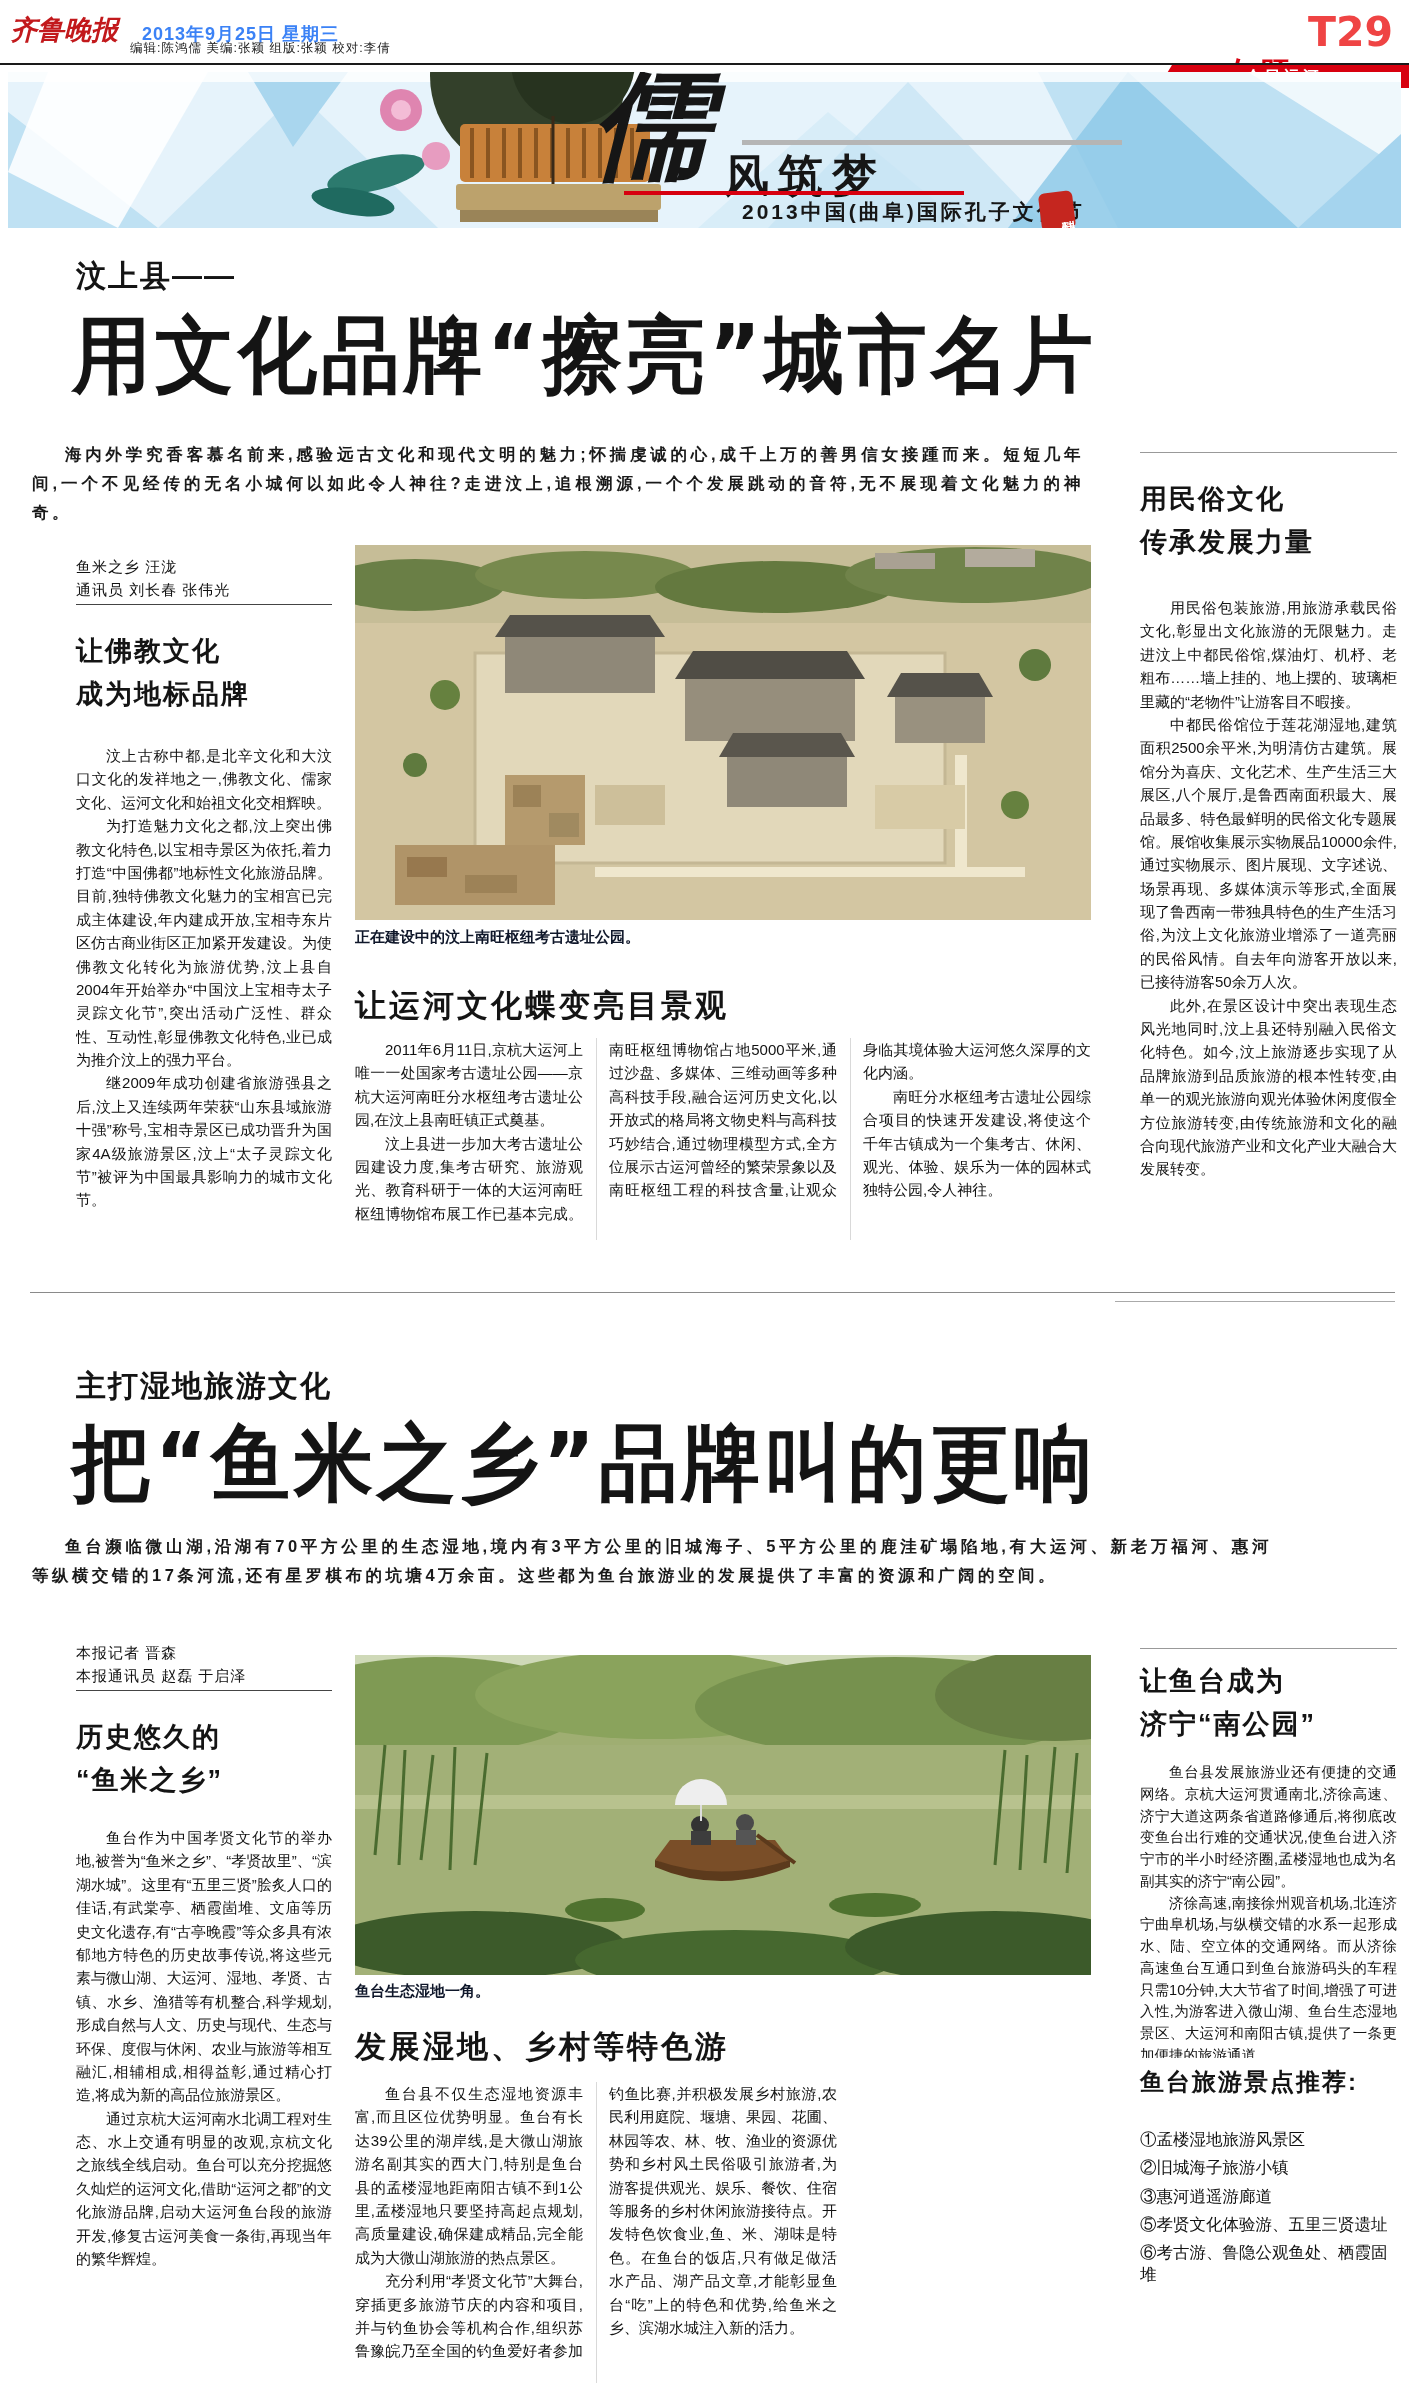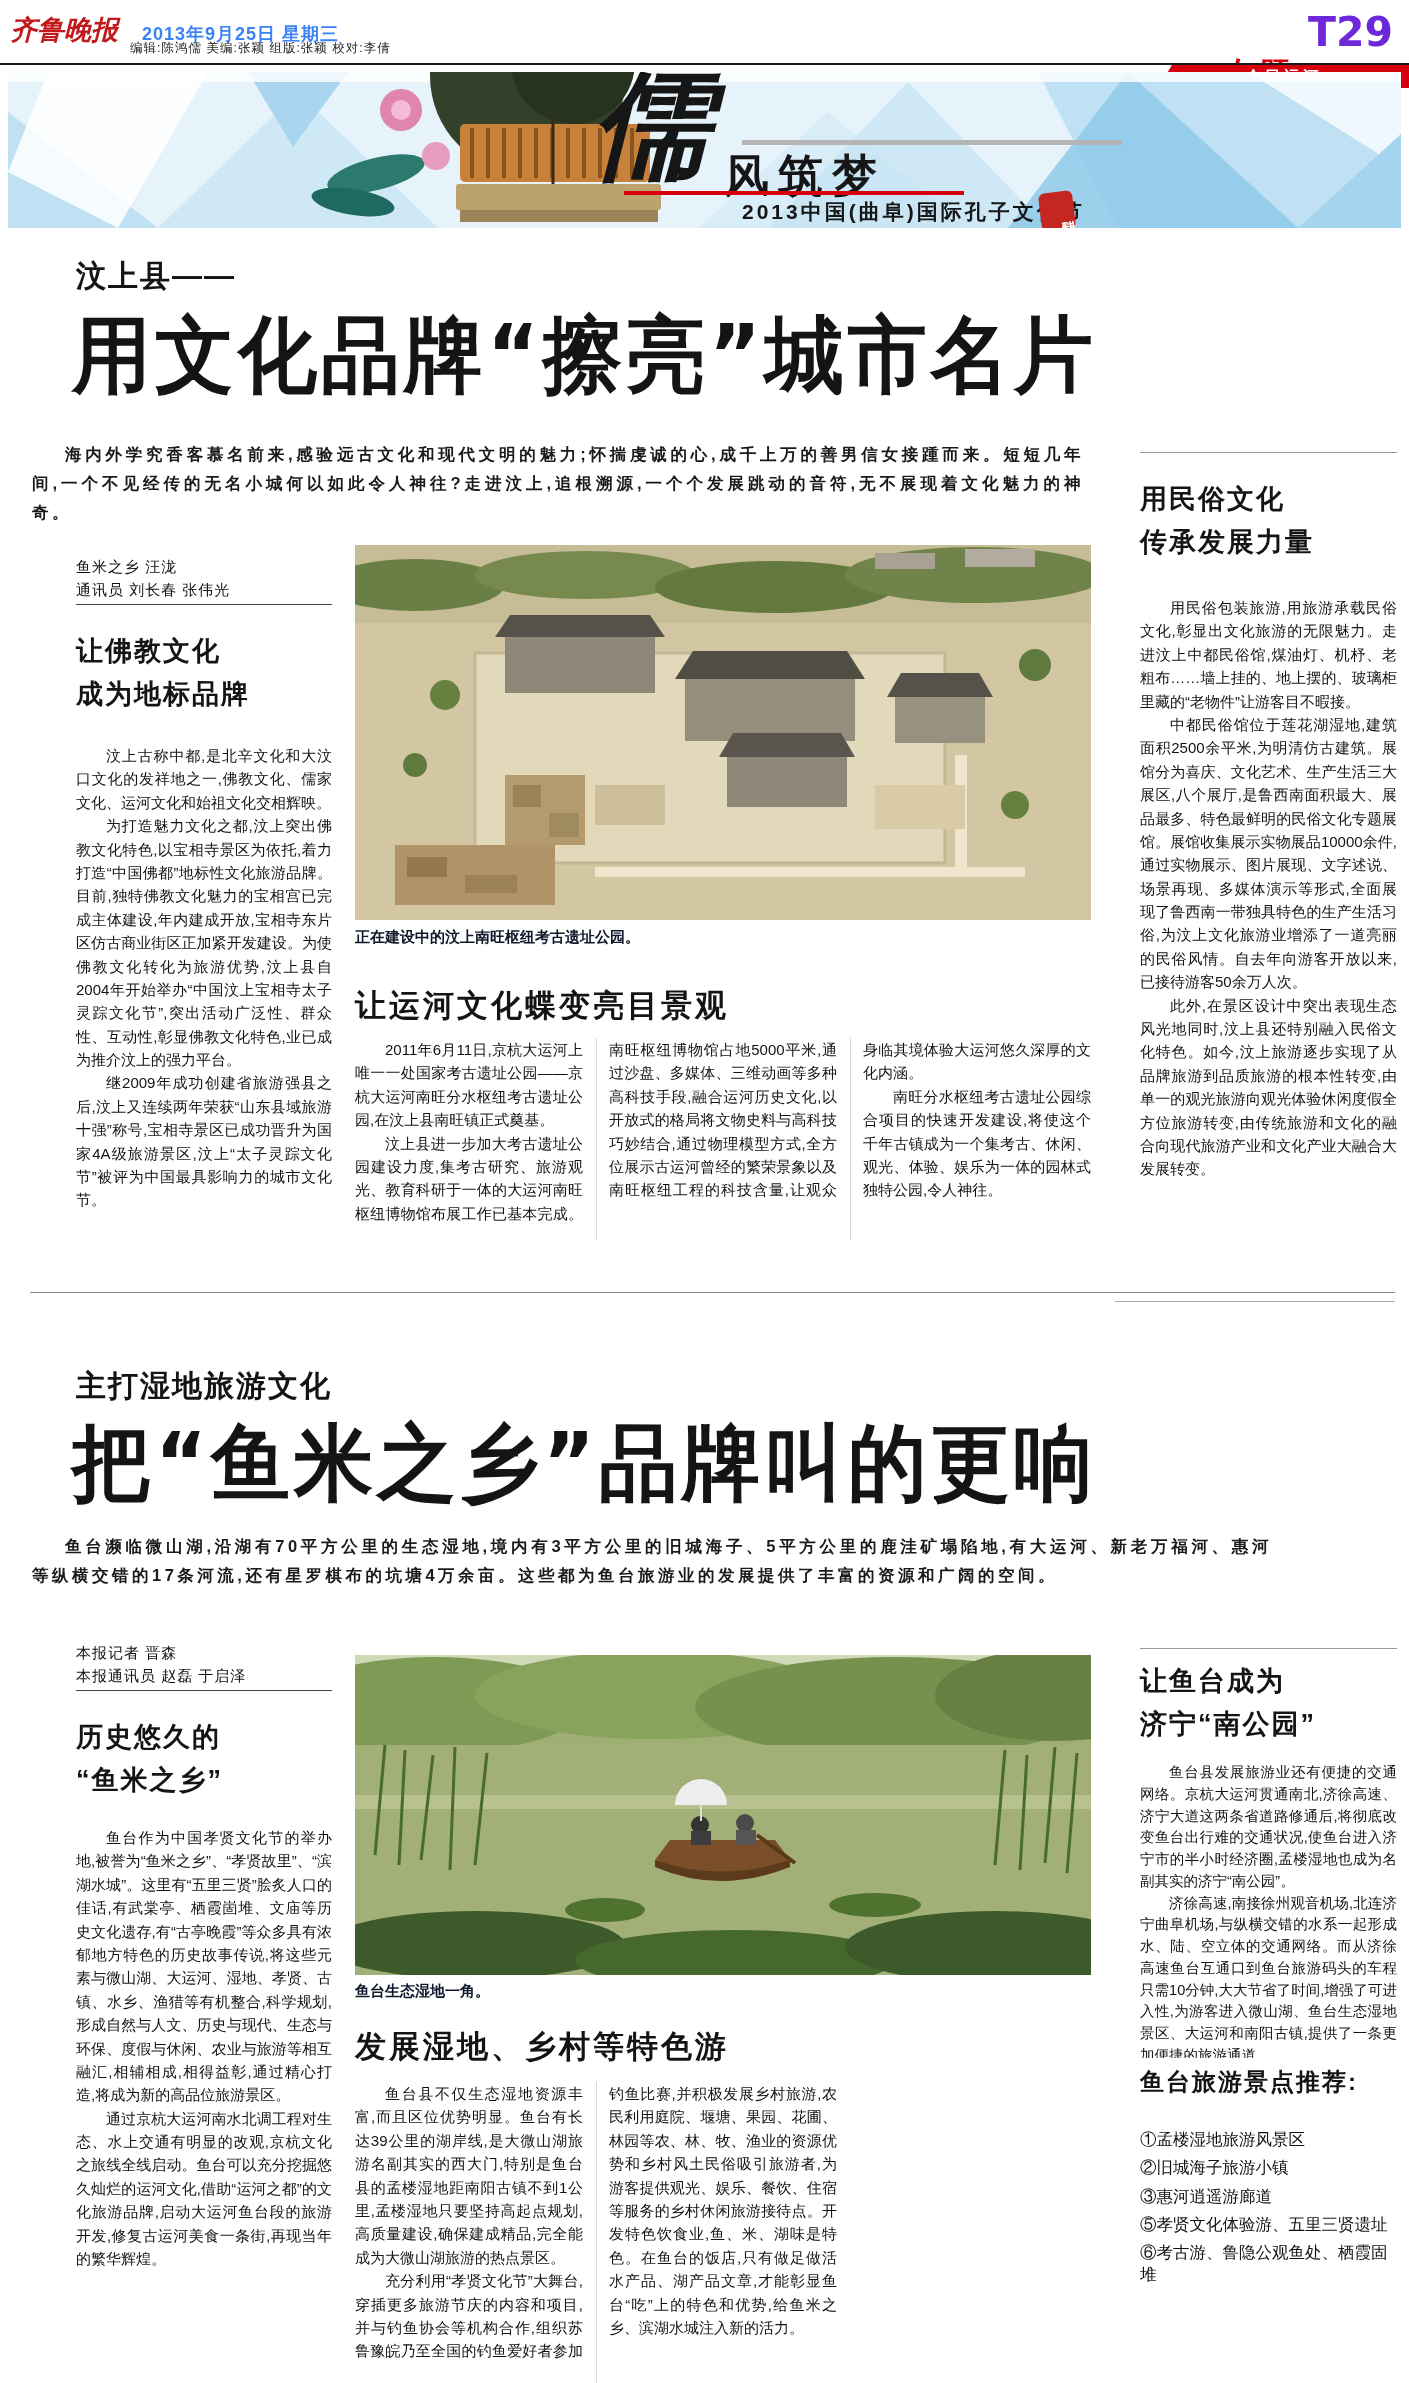--- a/index.html
+++ b/index.html
@@ -6,21 +6,21 @@
   #page{position:relative;width:1409px;height:2383px;background:#fff;overflow:hidden;
         font-family:"Liberation Sans",sans-serif;color:#111;}
   .abs{position:absolute;}
 
   
   .logo{left:10px;top:12px;font-family:"DejaVu Serif",serif;font-style:italic;font-weight:900;
         font-size:27px;color:#c2191c;letter-spacing:0px;}
   .date-line{left:130px;top:22px;font-size:18px;color:#3b82f6;font-weight:600;letter-spacing:1px;margin-left:12px;}
   .staff-line{left:130px;top:40px;font-size:12.5px;color:#222;letter-spacing:1px;}
   .edition-label{left:1222px;top:12px;font-size:34px;font-weight:900;color:#d7000f;letter-spacing:2px;margin-top:41px;}
-  .edition-code{left:1308px;top:8px;font-size:41px;font-weight:900;color:#6d28d9;font-family:"DejaVu Sans",sans-serif;}
+  .edition-code{left:1308px;top:8px;font-size:41px;font-weight:900;color:#ef4444;font-family:"DejaVu Sans",sans-serif;}
   .top-rule{left:0;top:63px;width:1409px;height:2px;background:#1a1a1a;}
   .ribbon{left:1158px;top:65px;width:251px;height:23px;background:#d7000f;color:#fff;
           font-size:16px;font-weight:800;text-align:center;line-height:23px;letter-spacing:3px;
           clip-path:polygon(14px 0,100% 0,100% 100%,0 100%);}
 
   
   .banner{left:8px;top:72px;width:1393px;height:156px;overflow:hidden;}
   .banner svg{position:absolute;left:0;top:0;width:100%;height:100%;}
   .banner .ru{left:584px;top:-18px;font-family:"DejaVu Serif",serif;font-style:italic;font-weight:900;
               font-size:118px;color:#161616;line-height:1.2;}

